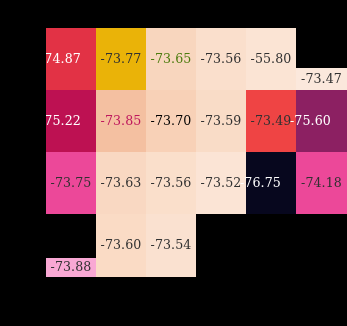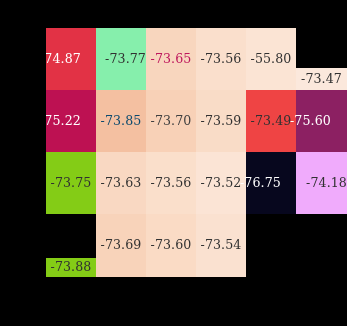--- a/index.html
+++ b/index.html
@@ -60,76 +60,73 @@
   }
 </style>
 </head>
 <body>
 
 <div id="figure">
   <div id="heatmap-grid" style="grid-template-columns: repeat(5, 50px) 51px; grid-template-rows: repeat(3, 62px) 63px;">
       <div class="heatmap-cell col-0 row-0" style="background: rgb(226, 50, 69);">
         <span class="cell-label" style="color: rgb(255, 255, 255);">-74.87</span>
       </div>
-      <div class="heatmap-cell col-1 row-0" style="background: #86efac; justify-content: flex-end;">
+      <div class="heatmap-cell col-1 row-0" style="background: #eab308;">
         <span class="cell-label" style="color: rgb(49, 49, 49);">-73.77</span>
       </div>
       <div class="heatmap-cell col-2 row-0" style="background: rgb(248, 214, 190);">
-        <span class="cell-label" style="color: #be185d;">-73.65</span>
+        <span class="cell-label" style="color: #4d7c0f;">-73.65</span>
       </div>
       <div class="heatmap-cell col-3 row-0" style="background: rgb(250, 223, 204);">
         <span class="cell-label" style="color: rgb(49, 49, 49);">-73.56</span>
       </div>
       <div class="heatmap-cell col-4 row-0" style="background: rgb(251, 228, 212);">
         <span class="cell-label" style="color: rgb(49, 49, 49);">-55.80</span>
       </div>
       <div class="heatmap-cell col-5 row-0" style="background: rgb(251, 232, 220); margin-top: 40px;">
         <span class="cell-label" style="color: rgb(49, 49, 49);">-73.47</span>
       </div>
       <div class="heatmap-cell col-0 row-1" style="background: rgb(189, 17, 82);">
         <span class="cell-label" style="color: rgb(255, 255, 255);">-75.22</span>
       </div>
       <div class="heatmap-cell col-1 row-1" style="background: rgb(244, 192, 161);">
-        <span class="cell-label" style="color: #0c4a6e;">-73.85</span>
+        <span class="cell-label" style="color: #be185d;">-73.85</span>
       </div>
       <div class="heatmap-cell col-2 row-1" style="background: rgb(248, 209, 183);">
-        <span class="cell-label" style="color: #404040;">-73.70</span>
+        <span class="cell-label" style="color: #000000;">-73.70</span>
       </div>
       <div class="heatmap-cell col-3 row-1" style="background: rgb(249, 220, 199); text-align: center;">
         <span class="cell-label" style="color: rgb(49, 49, 49);">-73.59</span>
       </div>
       <div class="heatmap-cell col-5 row-1" style="background: #ef4444;">
         <span class="cell-label" style="color: rgb(49, 49, 49);">-73.49</span>
       </div>
       <div class="heatmap-cell col-0 row-2" style="background: rgb(140, 32, 98);">
         <span class="cell-label" style="color: rgb(255, 255, 255);">-75.60</span>
       </div>
-      <div class="heatmap-cell col-2 row-2" style="background: #84cc16;">
+      <div class="heatmap-cell col-2 row-2" style="background: #ec4899;">
         <span class="cell-label" style="color: rgb(49, 49, 49);">-73.75</span>
       </div>
       <div class="heatmap-cell col-3 row-2" style="background: rgb(249, 216, 194); text-align: right;">
         <span class="cell-label" style="color: rgb(49, 49, 49);">-73.63</span>
       </div>
       <div class="heatmap-cell col-4 row-2" style="background: rgb(250, 223, 203);">
         <span class="cell-label" style="color: rgb(49, 49, 49);">-73.56</span>
       </div>
       <div class="heatmap-cell col-5 row-2" style="background: rgb(251, 228, 213);">
         <span class="cell-label" style="color: rgb(49, 49, 49);">-73.52</span>
       </div>
       <div class="heatmap-cell col-0 row-3" style="background: rgb(7, 7, 30);">
         <span class="cell-label" style="color: rgb(255, 255, 255);">-76.75</span>
       </div>
-      <div class="heatmap-cell col-1 row-3" style="background: #f0abfc; justify-content: flex-end;">
+      <div class="heatmap-cell col-1 row-3" style="background: #ec4899;">
         <span class="cell-label" style="color: rgb(49, 49, 49);">-74.18</span>
       </div>
-      <div class="heatmap-cell col-2 row-3" style="background: #84cc16; margin-top: 44px;">
+      <div class="heatmap-cell col-2 row-3" style="background: #f9a8d4; margin-top: 44px;">
         <span class="cell-label" style="color: rgb(49, 49, 49);">-73.88</span>
-      </div>
-      <div class="heatmap-cell col-3 row-3" style="background: rgb(248, 211, 186);">
-        <span class="cell-label" style="color: rgb(49, 49, 49);">-73.69</span>
       </div>
       <div class="heatmap-cell col-4 row-3" style="background: rgb(250, 219, 197);">
         <span class="cell-label" style="color: rgb(49, 49, 49);">-73.60</span>
       </div>
       <div class="heatmap-cell col-5 row-3" style="background: rgb(250, 225, 208); text-align: right;">
         <span class="cell-label" style="color: rgb(49, 49, 49);">-73.54</span>
       </div>
     </div>
 </div>
 

